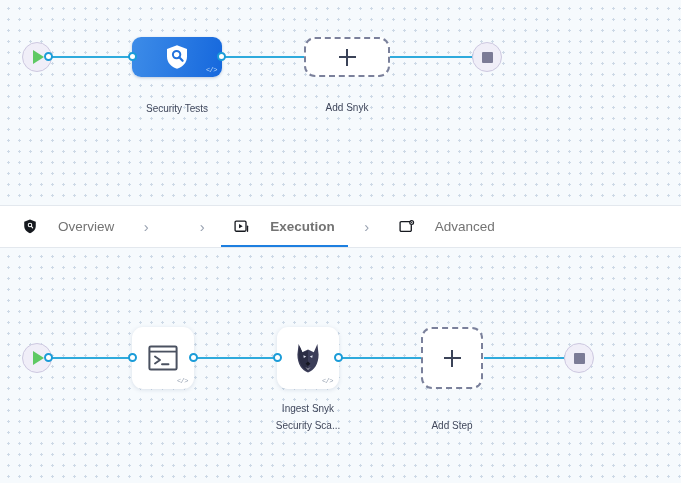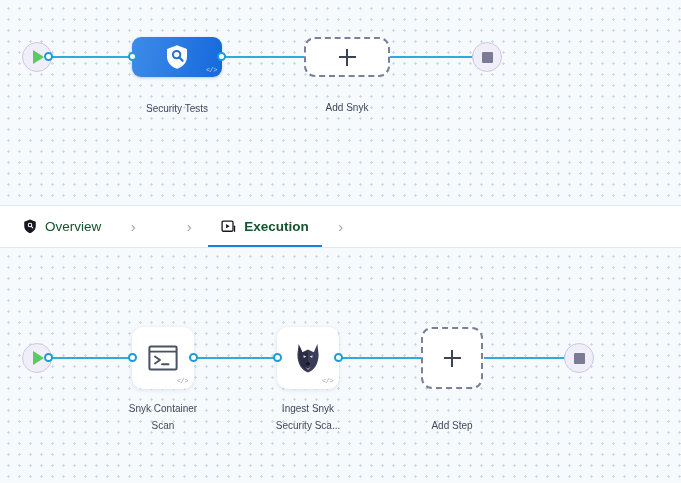--- a/index.html
+++ b/index.html
@@ -161,24 +161,24 @@
     border-top: 1px solid #e3e8ee;
     border-bottom: 1px solid #e3e8ee;
     box-sizing: border-box;
     display: flex;
     align-items: stretch;
     padding-left: 18px;
   }
   .tab {
     display: flex;
     align-items: center;
-    gap: 7px;
+    gap: 20px;
     padding: 0 4px;
     font-size: 13.5px;
-    color: #14532d;
+    color: #737373;
     position: relative;
     cursor: pointer;
   }
   .tab.active { font-weight: bold; align-items: center; }
   .tab.active::after {
     content: "";
     position: absolute;
     left: -9px; right: -9px; bottom: 0;
     height: 2.5px;
     background: #1d7fe0;
@@ -260,20 +260,30 @@
         <rect x="1.5" y="2.5" width="15" height="14" rx="1.6" fill="none" stroke="#16191f" stroke-width="1.8"></rect>
         <path d="M7 6.5 L12 9.5 L7 12.5 Z" fill="#16191f"></path>
         <line x1="18.6" y1="9.5" x2="18.6" y2="16.5" stroke="#16191f" stroke-width="1.8" stroke-linecap="round"></line>
       </svg>
     </span>
     <span>Execution</span>
   </div>
 
   <div class="tab-sep">›</div>
 
+  <div class="tab">
+    <span class="tab-icon">
+      <svg width="16" height="15" viewBox="0 0 22 20">
+        <path d="M15.5 3.2 H3.2 A1.7 1.7 0 0 0 1.5 4.9 V15.1 A1.7 1.7 0 0 0 3.2 16.8 H15.2 A1.7 1.7 0 0 0 16.9 15.1 V8.6" fill="none" stroke="#16191f" stroke-width="1.8" stroke-linecap="round"></path>
+        <circle cx="17.4" cy="4.4" r="2.6" fill="none" stroke="#16191f" stroke-width="1.7"></circle>
+        <circle cx="17.4" cy="4.4" r="0.8" fill="#16191f"></circle>
+      </svg>
+    </span>
+    <span>Advanced</span>
+  </div>
 </div>
 
 <div class="canvas" id="step-canvas">
 
   <div class="wire" style="left:46px; top:109px; width:90px;"></div>
   <div class="wire" style="left:191px; top:109px; width:92px;"></div>
   <div class="wire" style="left:338px; top:109px; width:83px;"></div>
   <div class="wire" style="left:484px; top:109px; width:84px;"></div>
 
   <div class="endcircle" style="left:22px; top:95px;">
@@ -285,22 +295,20 @@
     <svg width="30" height="26" viewBox="0 0 30 26">
       <rect x="1.4" y="1.4" width="27.2" height="23.2" rx="1.4" fill="#ffffff" stroke="#4a5160" stroke-width="2"></rect>
       <line x1="1.4" y1="6.6" x2="28.6" y2="6.6" stroke="#4a5160" stroke-width="1.8"></line>
       <path d="M7 11.5 L12 15 L7 18.5" fill="none" stroke="#4a5160" stroke-width="1.9" stroke-linecap="round" stroke-linejoin="round"></path>
       <line x1="14" y1="19.2" x2="20.5" y2="19.2" stroke="#4a5160" stroke-width="1.9" stroke-linecap="round"></line>
     </svg>
     <span class="codebadge">&lt;/&gt;</span>
   </div>
   <div class="port" style="left:128px; top:105px;"></div>
   <div class="port" style="left:189px; top:105px;"></div>
-  <div class="node-label" style="left:88px; top:152px; width:150px;">Snyk Container
-Scan</div>
 
   <div class="step-node" style="left:277px; top:79px;">
     <svg width="28" height="32" viewBox="0 0 28 32">
       <path d="M4.6 2 L8.2 10.2 L14 7.6 L19.8 10.2 L23.4 2 L24.6 12.4 C24.6 22 19.8 28.6 14 30.4 C8.2 28.6 3.4 22 3.4 12.4 Z" fill="#3b3d58"></path>
       <path d="M5.4 3.6 L8.6 10.6 L14 8.4 V29 C9 27.2 4.6 21.2 4.6 12.6 Z" fill="#2b2d44"></path>
       <path d="M9.4 13.2 L12.2 14.6 L9.8 16 Z" fill="#dfe2ee"></path>
       <path d="M18.6 13.2 L15.8 14.6 L18.2 16 Z" fill="#dfe2ee"></path>
       <path d="M14 19.4 L16.4 21.8 L14 24 L11.6 21.8 Z" fill="#14151f"></path>
       <path d="M11.2 25 L14 26.6 L16.8 25 L14 28.2 Z" fill="#90929f"></path>
     </svg>

